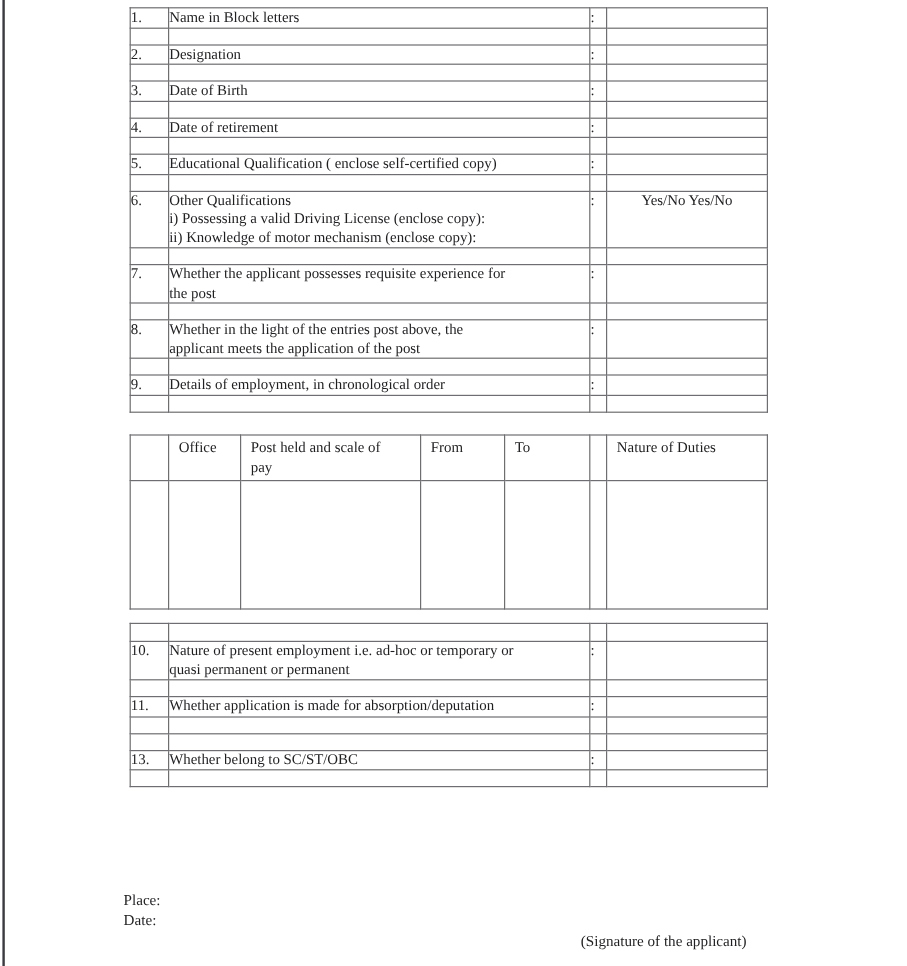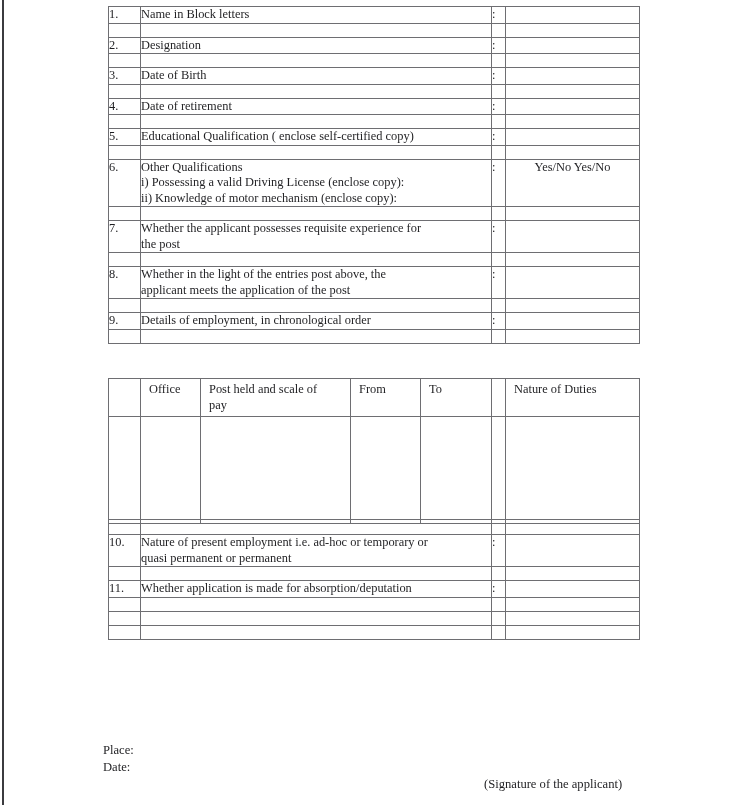--- a/index.html
+++ b/index.html
@@ -273,21 +273,21 @@
       </tr>
       <tr class="spacer">
         <td></td>
         <td></td>
         <td></td>
         <td></td>
       </tr>
     </tbody>
   </table>
 
-  <table class="form-table" style="top:378px;padding-left:27px;">
+  <table class="form-table" style="top:362px;padding-left:27px;">
     <colgroup>
       <col class="s-blank">
         <col class="s-off">
         <col class="s-post">
       <col class="s-from">
         <col class="s-to">
         <col class="s-colon">
         <col class="s-nat">
     </colgroup>
     <tbody>
@@ -359,20 +359,26 @@
         <td></td>
       </tr>
 
       <tr class="spacer">
         <td></td>
         <td></td>
         <td></td>
         <td></td>
       </tr>
 
+      <tr>
+        <td class="sl">13.</td>
+        <td class="label">Whether belong to SC/ST/OBC</td>
+        <td class="colon">:</td>
+        <td class="ans"></td>
+      </tr>
       <tr class="spacer">
         <td></td>
         <td></td>
         <td></td>
         <td></td>
       </tr>
 
     </tbody>
   </table>
 

